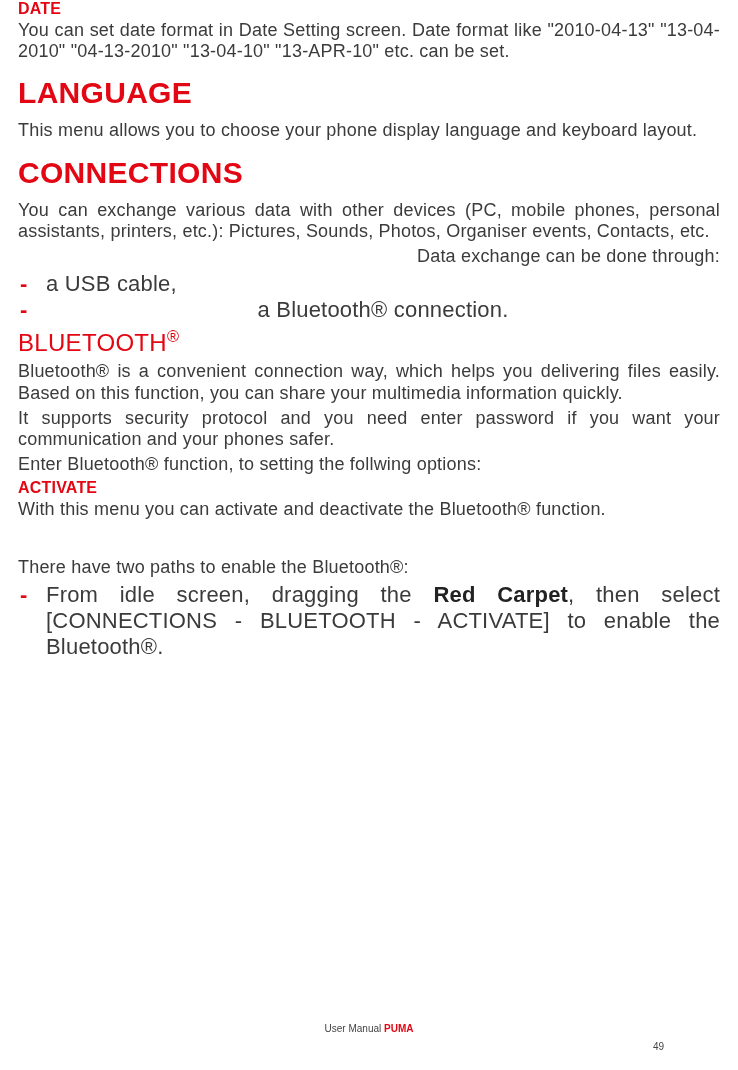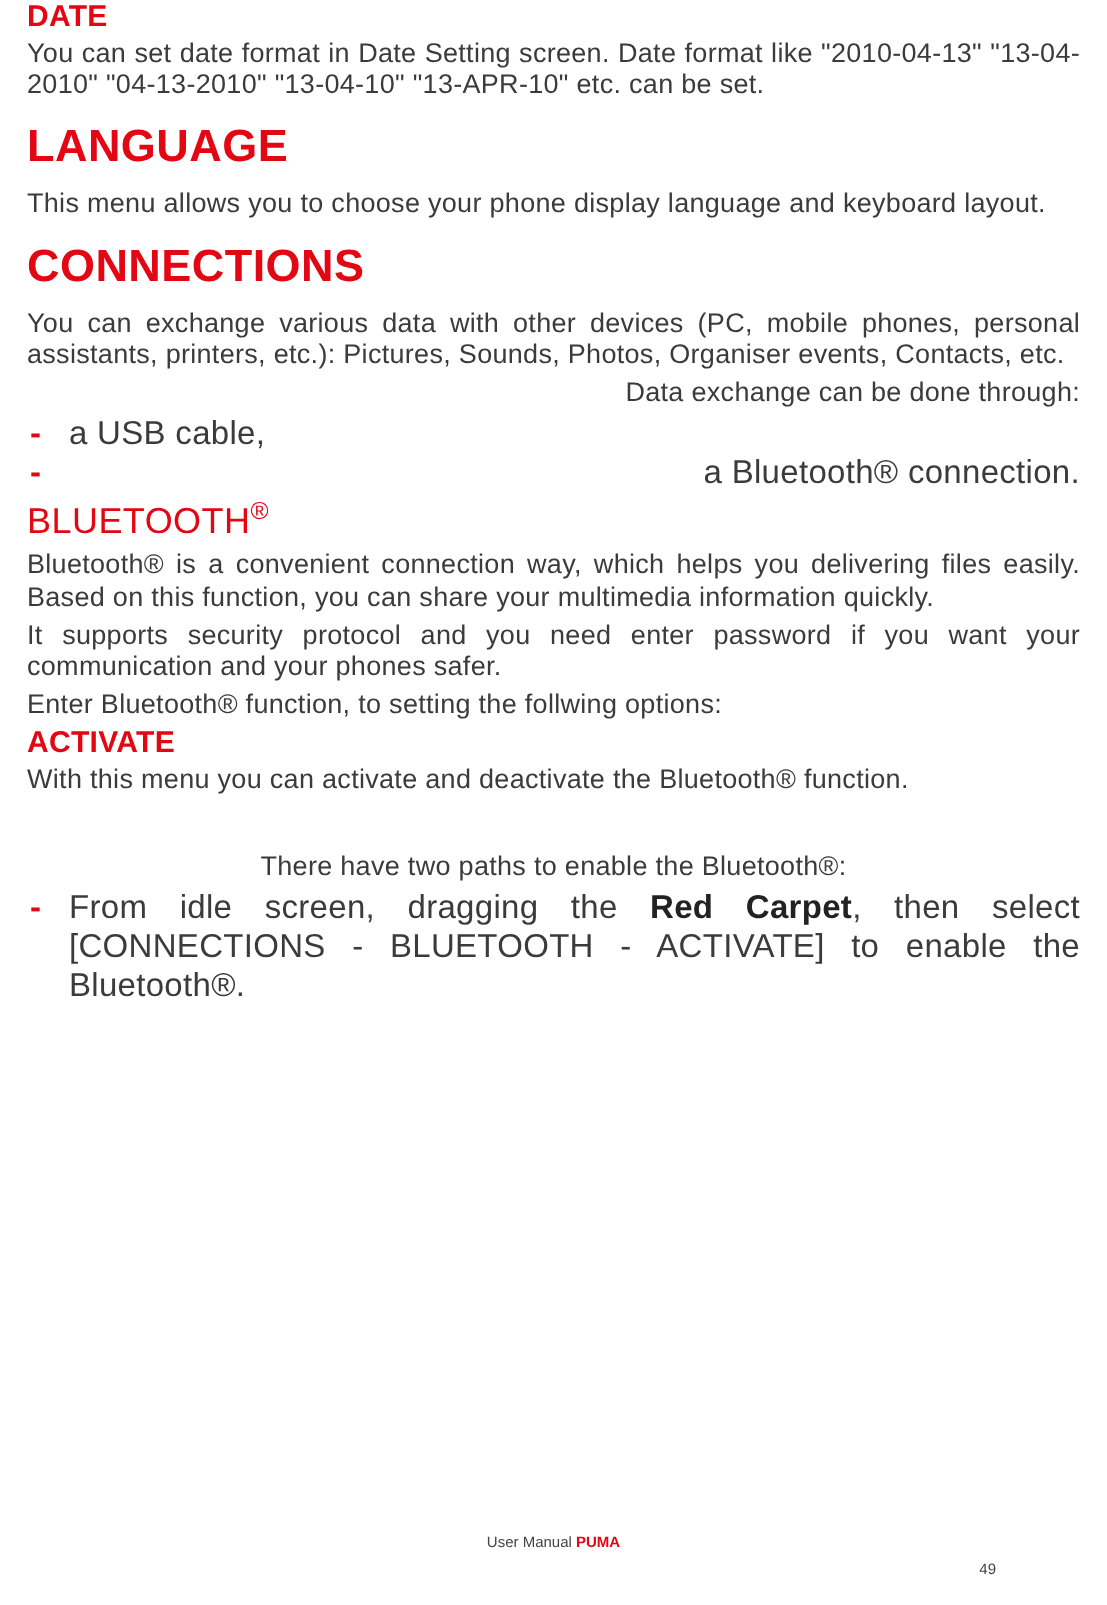--- a/index.html
+++ b/index.html
@@ -15,21 +15,21 @@
   .page {
     box-sizing: border-box;
     width: 738px;
     height: 1070px;
     padding: 0 18px 0 18px;
     position: relative;
   }
   .h3 {
     color: #e30613;
     font-weight: bold;
-    font-size: 20px;
+    font-size: 16px;
     margin: 0 0 2px 0;
     letter-spacing: 0.2px;
   }
   .body {
     font-size: 18px;
     line-height: 1.18;
     color: #3b3b3b;
     text-align: justify;
     letter-spacing: 0.2px;
     margin: 0 0 4px 0;
@@ -104,33 +104,33 @@
   <div class="body">You can set date format in Date Setting screen. Date format like "2010-04-13" "13-04-2010" "04-13-2010" "13-04-10" "13-APR-10" etc. can be set.</div>
 
   <div class="h1">LANGUAGE</div>
   <div class="body">This menu allows you to choose your phone display language and keyboard layout.</div>
 
   <div class="h1">CONNECTIONS</div>
   <div class="body">You can exchange various data with other devices (PC, mobile phones, personal assistants, printers, etc.): Pictures, Sounds, Photos, Organiser events, Contacts, etc.</div>
   <div class="body" style="text-align:right;">Data exchange can be done through:</div>
   <ul class="dash">
     <li style="text-align:left;">a USB cable,</li>
-    <li style="text-align:right;">a Bluetooth® connection.</li>
+    <li style="text-align:center;">a Bluetooth® connection.</li>
   </ul>
 
   <div class="h2">
     <span>BLUETOOTH</span><span class="sup">®</span>
   </div>
   <div class="body">Bluetooth® is a convenient connection way, which helps you delivering files easily. Based on this function, you can share your multimedia information quickly.</div>
   <div class="body">It supports security protocol and you need enter password if you want your communication and your phones safer.</div>
   <div class="body" style="text-align:left;">Enter Bluetooth® function, to setting the follwing options:</div>
 
   <div class="h3">ACTIVATE</div>
   <div class="body">With this menu you can activate and deactivate the Bluetooth® function.</div>
-  <div class="body" style="text-align:center;margin-top:36px;">There have two paths to enable the Bluetooth®:</div>
+  <div class="body" style="text-align:left;margin-top:36px;">There have two paths to enable the Bluetooth®:</div>
   <ul class="dash">
     <li>
       <span>From idle screen, dragging the </span><span class="bold">Red Carpet</span><span>, then select [CONNECTIONS - BLUETOOTH - ACTIVATE] to enable the Bluetooth®.</span>
     </li>
   </ul>
 
   <div class="footer">
     <span>User Manual </span><span class="brand">PUMA</span>
   </div>
   <div class="pagenum">49</div>

